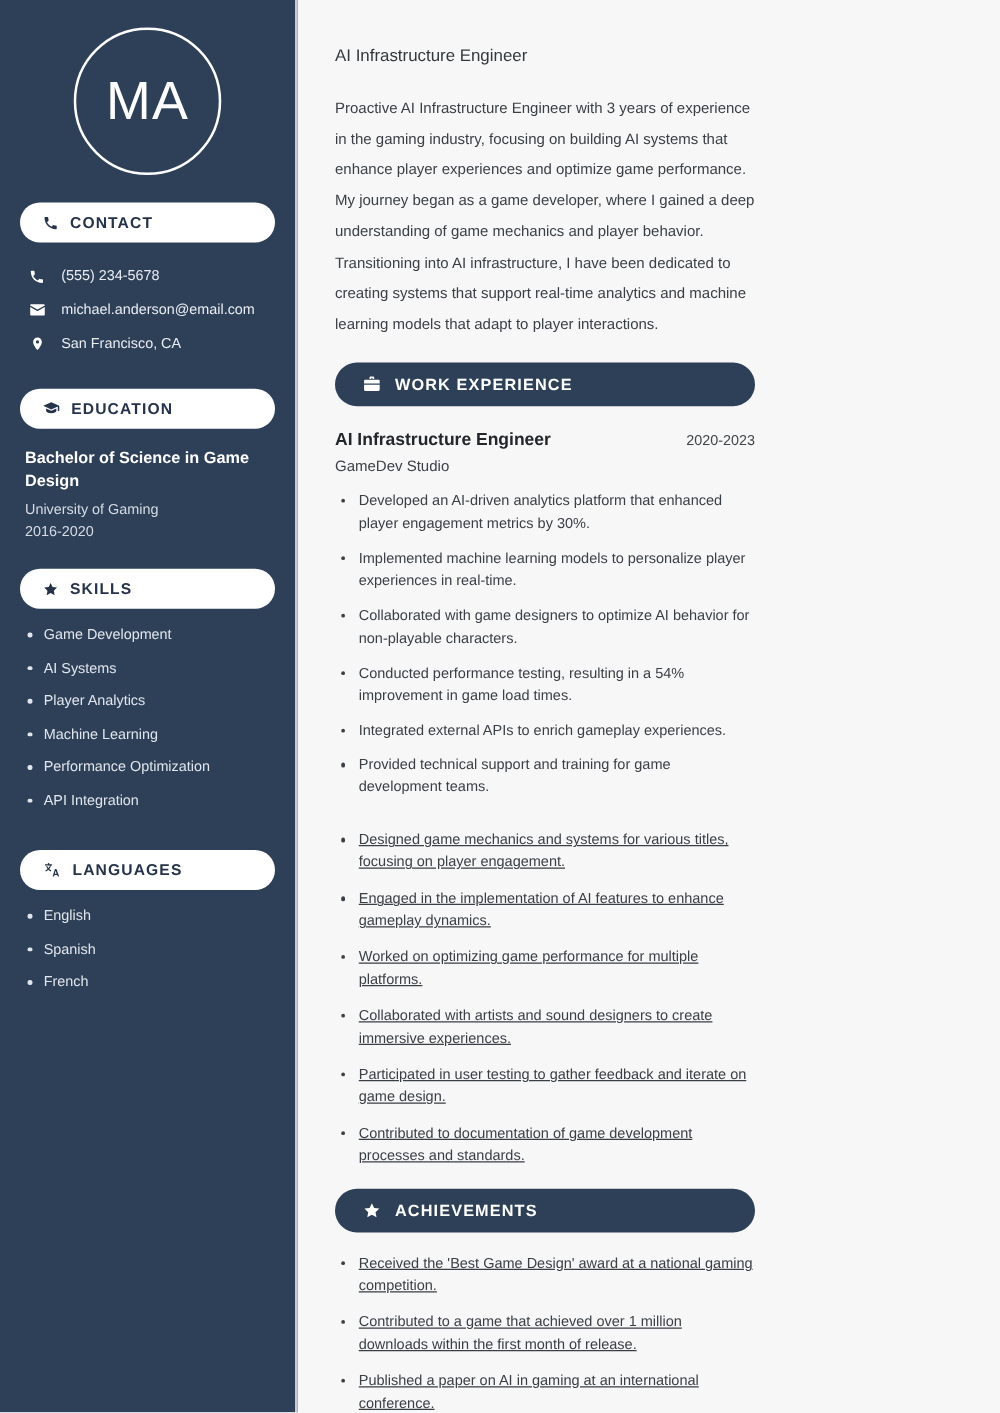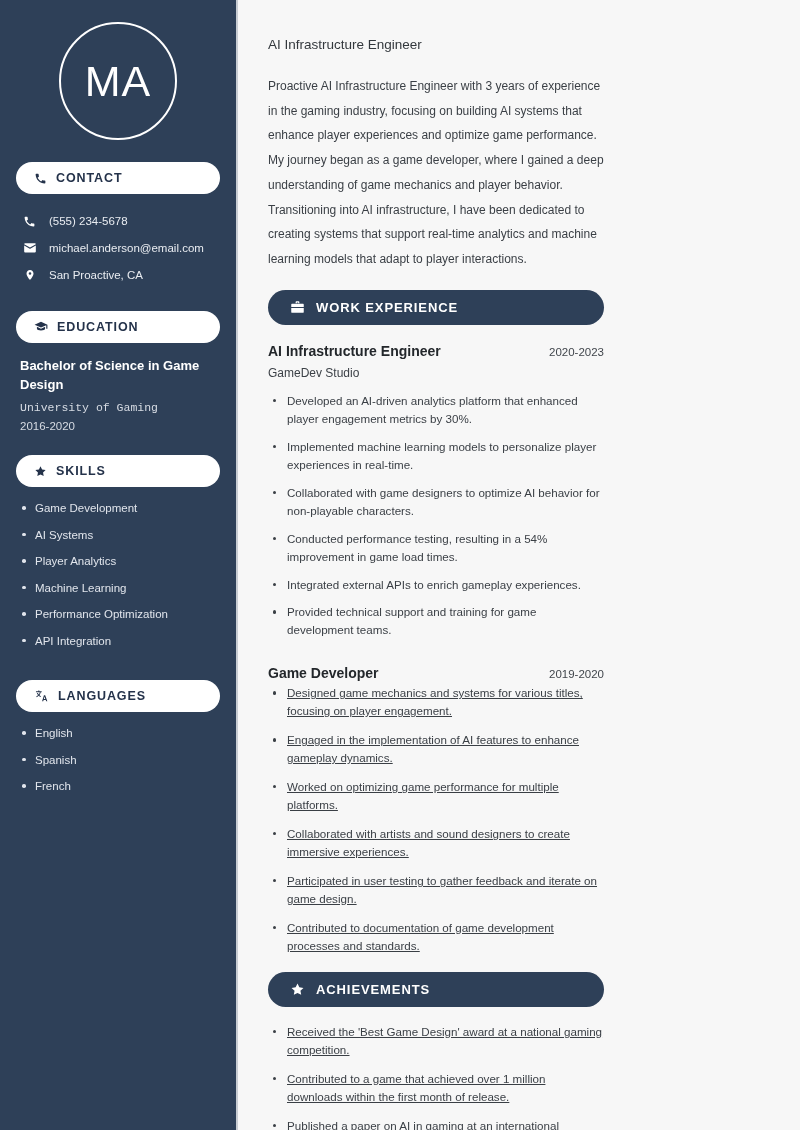--- a/index.html
+++ b/index.html
@@ -83,21 +83,21 @@
   .contact-row .ic { width: 15px; flex: none; display: flex; justify-content: center; }
 
   .edu-block { padding: 0 4px 20px 4px; }
   .edu-degree {
     font-size: 13px;
     font-weight: bold;
     color: #ffffff;
     line-height: 1.45;
     margin-bottom: 4px;
   }
-  .edu-school { font-size: 11.5px; color: #d6dbe3; line-height: 1.6; font-family: Liberation Mono, monospace; }
+  .edu-school { font-size: 11.5px; color: #d6dbe3; line-height: 1.6; }
   .edu-years { font-size: 11.5px; color: #d6dbe3; line-height: 1.6; }
 
   ul.side-list { list-style: none; padding: 0 4px 20px 4px; }
   ul.side-list li {
     position: relative;
     padding-left: 15px;
     font-size: 11.5px;
     color: #e1e5ec;
     line-height: 1.35;
     margin-bottom: 11px;
@@ -244,21 +244,21 @@
           </svg>
         </span>
         <span>michael.anderson@email.com</span>
       </div>
       <div class="contact-row">
         <span class="ic">
           <svg width="12" height="14" viewBox="0 0 24 24" fill="#ffffff">
             <path d="M12 2C8.1 2 5 5.1 5 9c0 5.2 6.3 12.3 6.6 12.6.2.2.6.2.8 0C12.7 21.3 19 14.2 19 9c0-3.9-3.1-7-7-7zm0 9.6A2.6 2.6 0 1 1 12 6.4a2.6 2.6 0 0 1 0 5.2z"></path>
           </svg>
         </span>
-        <span>San Proactive, CA</span>
+        <span>San Francisco, CA</span>
       </div>
     </div>
 
     <div class="pill">
       <span>
         <svg width="14" height="14" viewBox="0 0 24 24" fill="#24324a">
           <path d="M12 3 1 8l11 5 9-4.1V15h2V8L12 3z"></path>
           <path d="M5 11.6V15c0 1.7 3.1 3 7 3s7-1.3 7-3v-3.4l-7 3.2-7-3.2z"></path>
         </svg>
       </span>
@@ -335,24 +335,20 @@
         <li>Collaborated with game designers to optimize AI behavior for non-playable characters.</li>
         <li>Conducted performance testing, resulting in a 54% improvement in game load times.</li>
         <li>Integrated external APIs to enrich gameplay experiences.</li>
         <li>Provided technical support and training for game development teams.</li>
       </ul>
     </div>
 
     <div class="gap-lg"></div>
 
     <div class="job">
-      <div class="job-head">
-        <span class="job-role">Game Developer</span>
-        <span class="job-dates">2019-2020</span>
-      </div>
       <ul class="bullets tight">
         <li>Designed game mechanics and systems for various titles, focusing on player engagement.</li>
         <li>Engaged in the implementation of AI features to enhance gameplay dynamics.</li>
         <li>Worked on optimizing game performance for multiple platforms.</li>
         <li>Collaborated with artists and sound designers to create immersive experiences.</li>
         <li>Participated in user testing to gather feedback and iterate on game design.</li>
         <li>Contributed to documentation of game development processes and standards.</li>
       </ul>
     </div>
 

